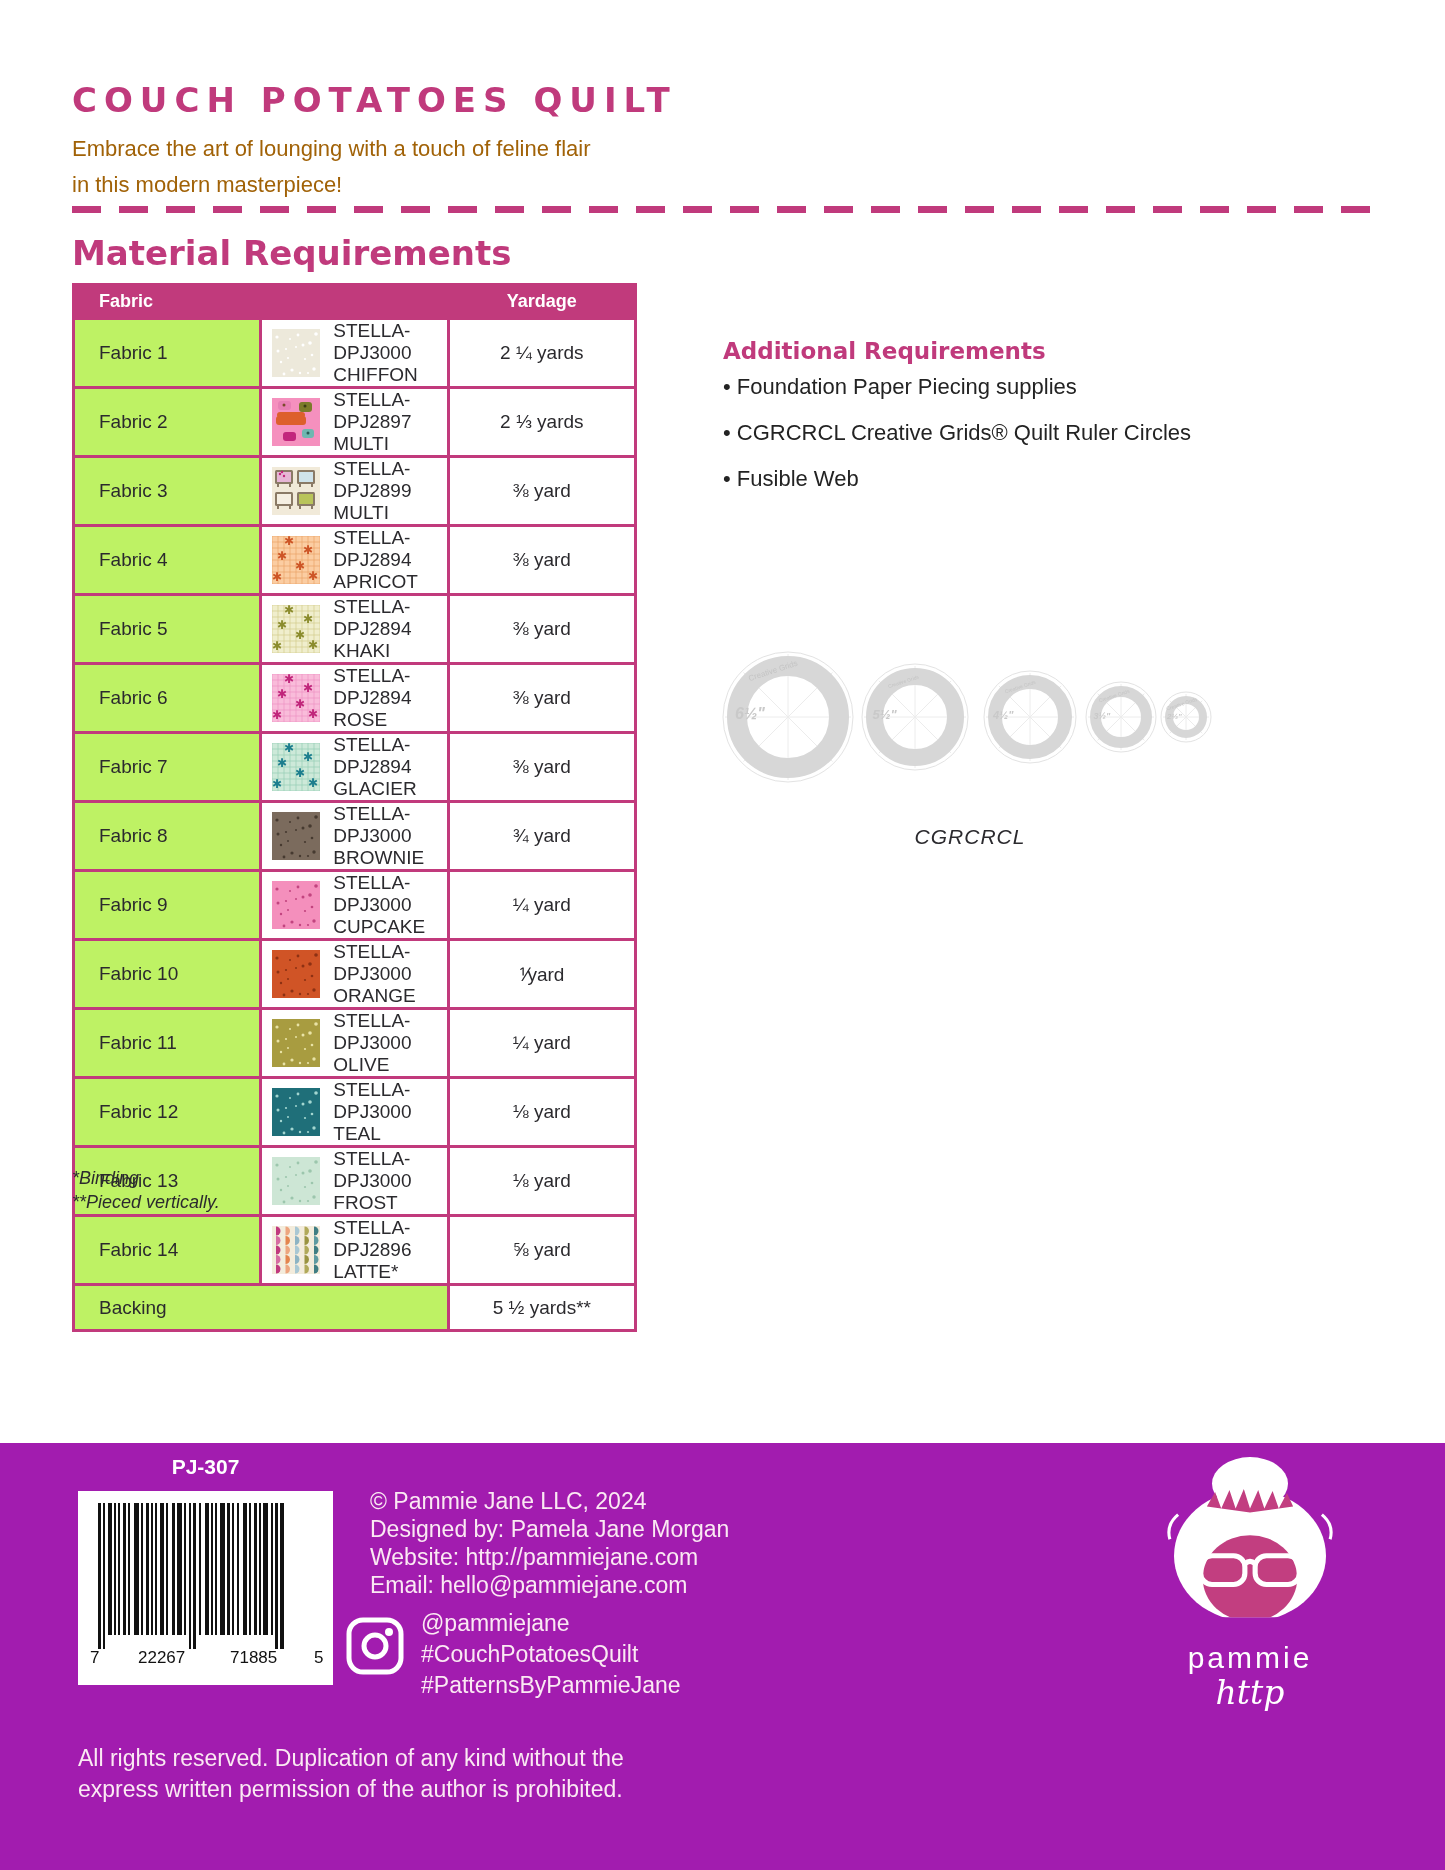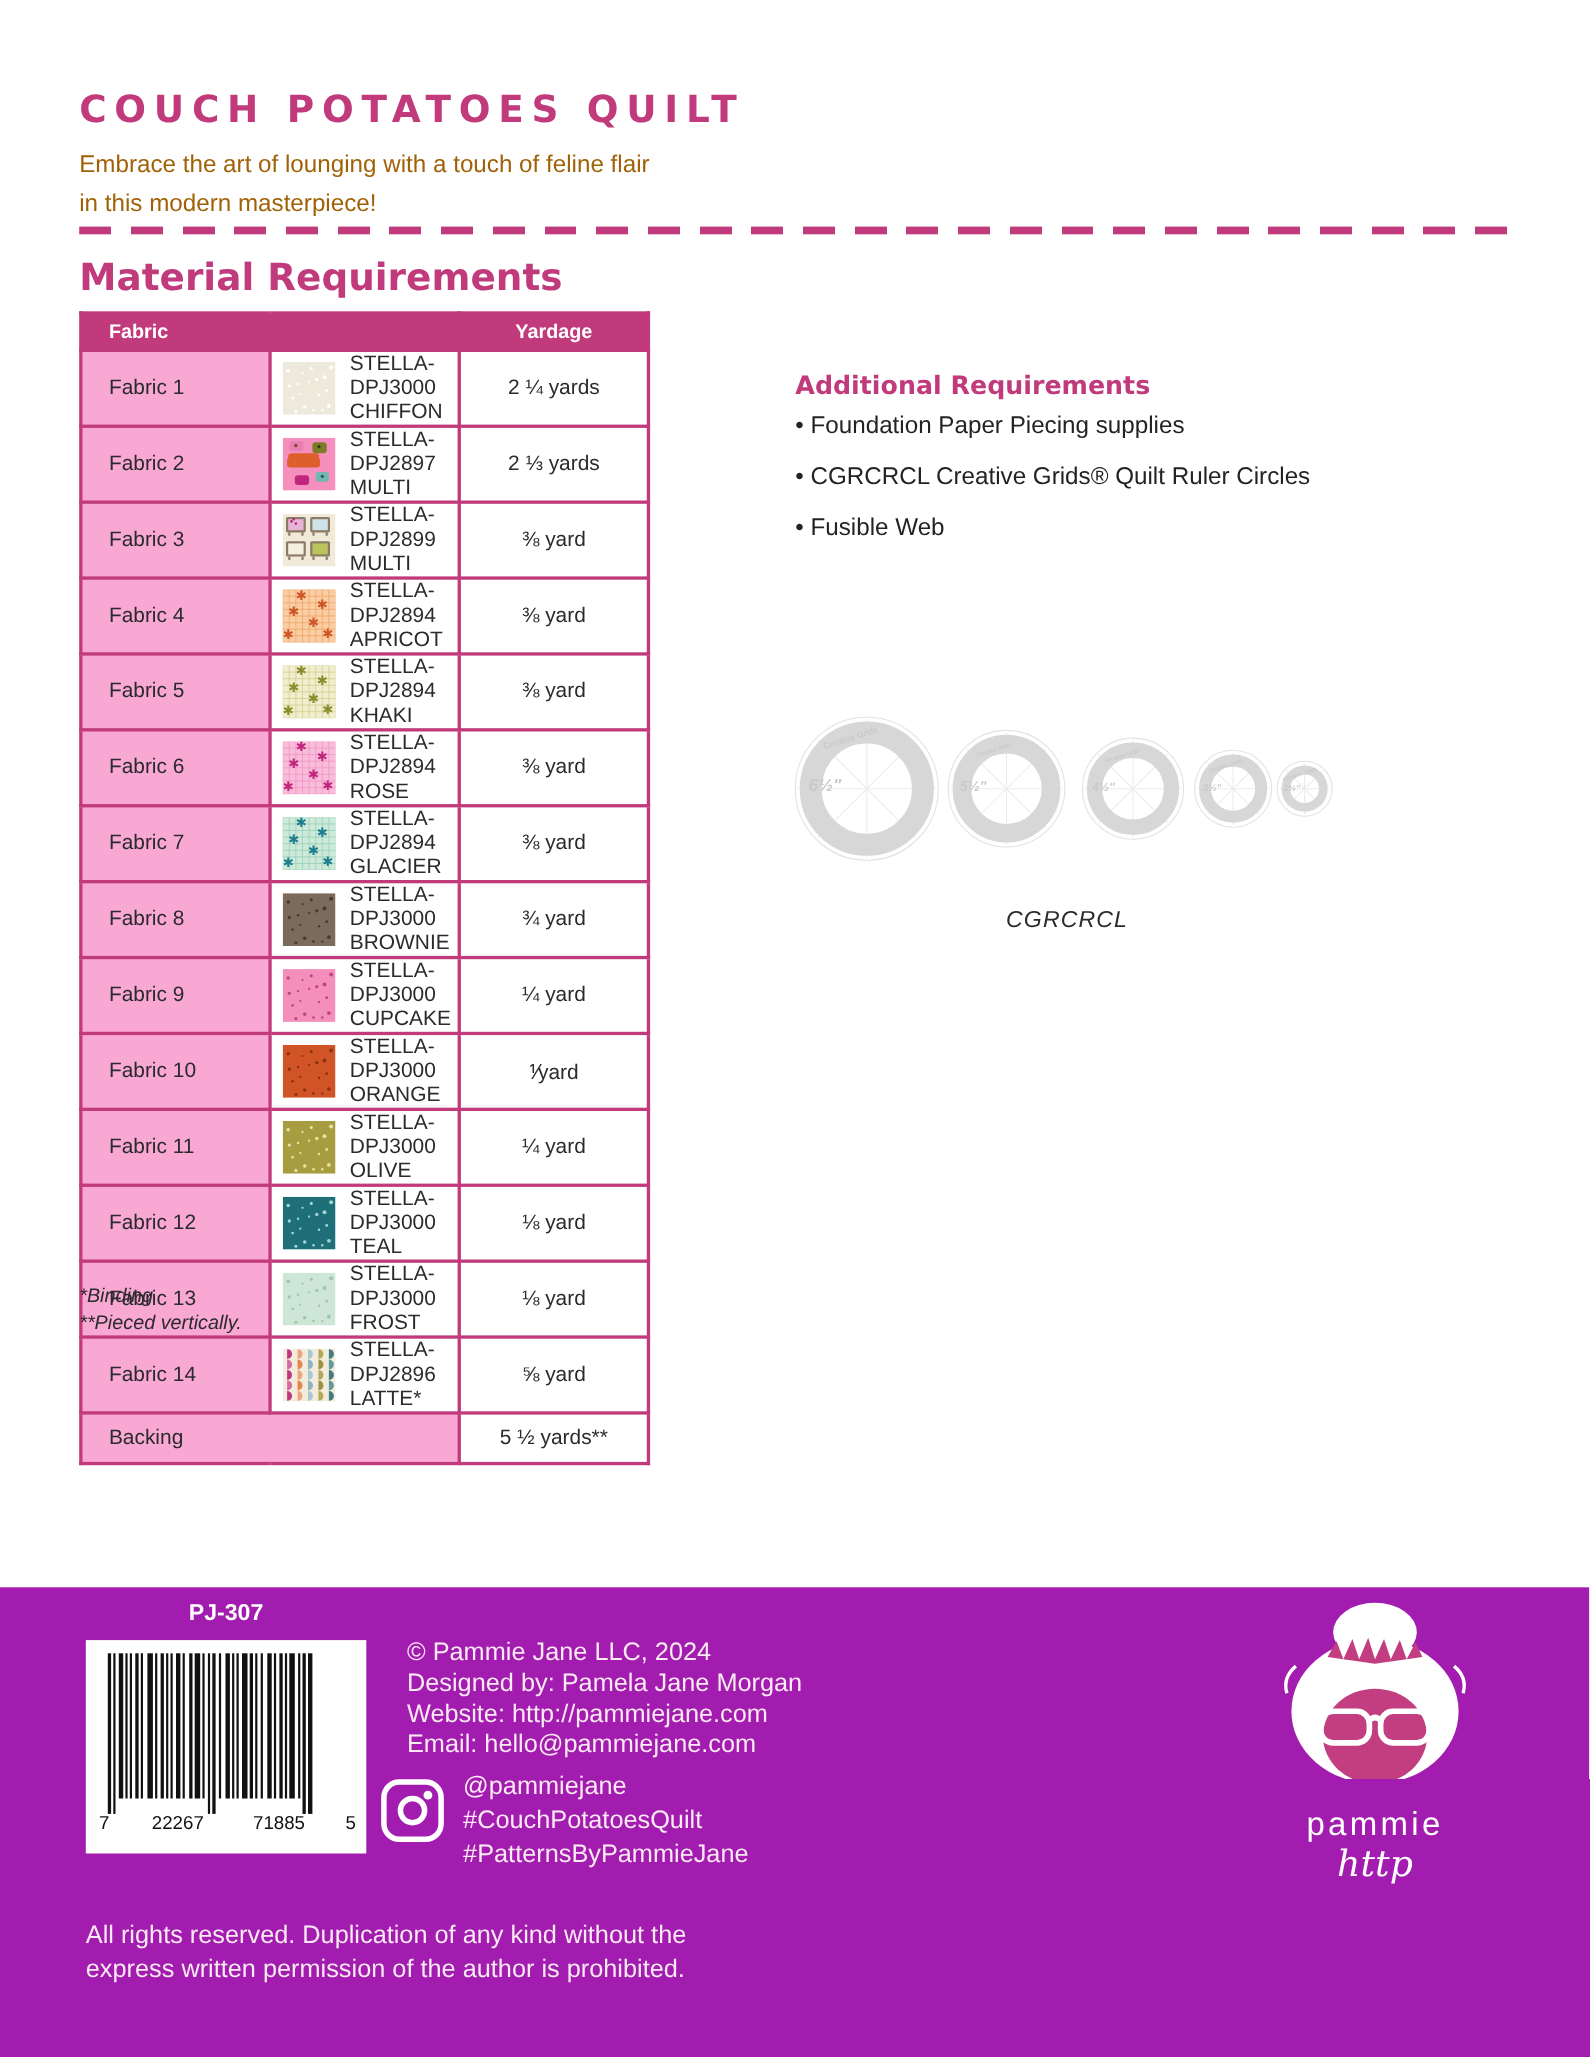--- a/index.html
+++ b/index.html
@@ -23,30 +23,30 @@
     background:repeating-linear-gradient(90deg, #c03a7c 0 29px, transparent 29px 47px);
   }
 
   
   .mat-heading {
     position:absolute; left:72px; top:233px;
     font-family:"DejaVu Sans", sans-serif;
     font-size:34px; font-weight:800; color:#c03a7c;
   }
   table.materials {
-    position:absolute; left:72px; top:283px; width:519px;
+    position:absolute; left:72px; top:283px; width:565px;
     border-collapse:collapse; table-layout:fixed;
   }
   table.materials th, table.materials td { border:3px solid #c13a7c; }
   table.materials thead th {
     background:#c13a7c; color:#ffffff; font-size:18px; font-weight:bold;
     height:34px; text-align:left; padding-left:24px;
   }
   table.materials thead th.yard-h { text-align:center; padding-left:0; }
-  td.c-fab { width:116px; height:57px; font-size:19px; padding-left:24px; background:#f9a8d4; }
+  td.c-fab { width:116px; height:57px; font-size:19px; padding-left:24px; background:#bef264; }
   td.c-name { width:315px; background:#fff; }
   td.c-yard { width:134px; font-size:19px; text-align:center; background:#fff; }
   .namewrap { display:flex; align-items:center; gap:13px; padding-left:10px; }
   .swatch { width:48px; height:48px; flex:0 0 48px; display:block; }
   .fname { font-size:19px; }
   tr.backing-row td { height:46px; }
   .footnotes {
     position:absolute; left:72px; top:1166px;
     font-size:18px; font-style:italic; line-height:24px; white-space:pre-line; color:#2b2a2e;
   }

